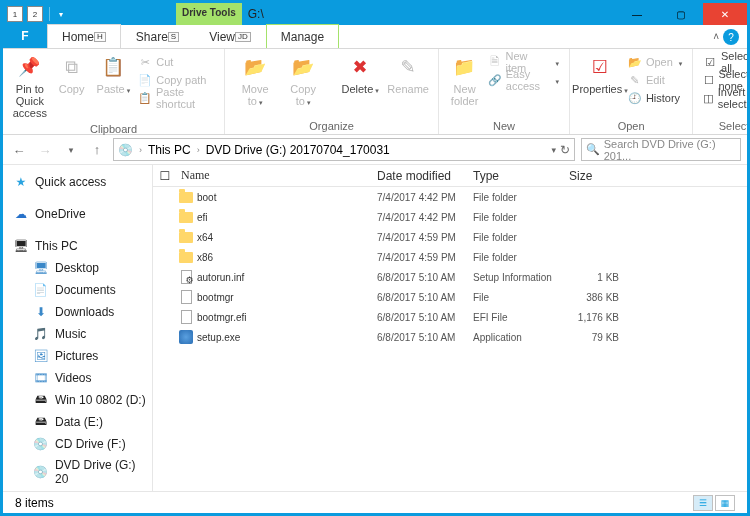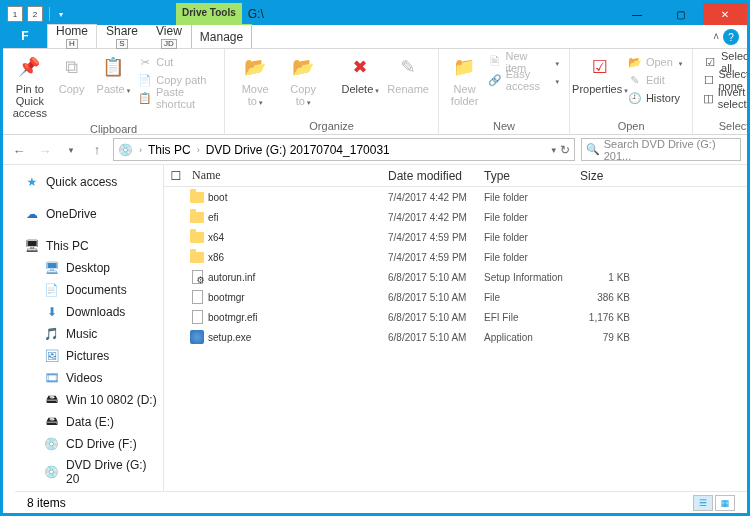--- a/index.html
+++ b/index.html
@@ -12,21 +12,21 @@
   .qat-sep { width:1px; height:14px; background:#66c3ea; margin:0 2px;}
   .drive-tools-tab { height:22px; background:#a4e26a; color:#333; font-size:10px; padding:4px 6px 0 6px; margin-left:110px; line-height:12px;font-weight:bold;}
   .title-text { flex:1; color:#222; font-size:12px; padding-left:6px; }
   .win-controls { display:flex; height:100%;}
   .win-btn { width:44px; height:100%; display:flex; align-items:center; justify-content:center; color:#000; font-size:10px;}
   .win-btn.close { background:#e84333; color:#fff;}
   .win-btn.min, .win-btn.max { background:#0a9bde; }
   
   .tabrow { height:24px; background:#fff; border-bottom:1px solid #d8d8d8; display:flex; align-items:flex-end; position:relative;}
   .tabrow .file-tab { width:44px; height:24px; background:#0a9bde; color:#fff; font-size:12px; font-weight:bold; display:flex; align-items:center; justify-content:center;}
-  .tabrow .tab { padding:0 8px; font-size:12px; height:24px; display:flex; flex-direction:column; align-items:center; justify-content:center; color:#333; border:1px solid transparent; border-bottom:none; position:relative;}
+  .tabrow .tab { padding:0 14px; font-size:12px; height:24px; display:flex; flex-direction:row; align-items:center; justify-content:center; color:#333; border:1px solid transparent; border-bottom:none; position:relative;}
   .tabrow .tab.active { border-color:#d8d8d8; background:#fff; }
   .tabrow .tab .hotkey { font-size:8px; border:1px solid #aaa; padding:0 2px; line-height:8px; margin-top:1px; background:#fafafa;}
   .tabrow .tab.manage { border:1px solid #a4e26a; border-bottom:none; }
   .tabrow .help-icon { position:absolute; right:8px; top:4px; width:16px; height:16px; border-radius:50%; background:#0a9bde; color:#fff; font-size:10px; display:flex; align-items:center; justify-content:center;}
   .tabrow .collapse-icon { position:absolute; right:28px; top:6px; font-size:10px; color:#555;}
   
   .ribbon { height:86px; background:#fff; border-bottom:1px solid #d8d8d8; display:flex; }
   .ribbon-group { border-right:1px solid #e6e6e6; display:flex; flex-direction:column; padding:2px 6px 0 6px;}
   .ribbon-group .body { flex:1; display:flex; align-items:flex-start;}
   .ribbon-group .label { text-align:center; font-size:11px; color:#666; padding:2px 0;}
@@ -39,21 +39,21 @@
   .col { display:flex; flex-direction:column; justify-content:flex-start; padding:2px 4px;}
   
   .addrrow { height:30px; display:flex; align-items:center; padding:3px 6px; gap:6px; border-bottom:1px solid #e6e6e6;}
   .nav-btn { width:20px; height:20px; display:flex; align-items:center; justify-content:center; color:#666; font-size:13px;}
   .addrbar { flex:1; height:23px; border:1px solid #c0c0c0; display:flex; align-items:center; padding:0 4px; gap:4px; font-size:12px; background:#fff;}
   .addrbar .crumb { display:flex; align-items:center; gap:2px;}
   .addrbar .sep { color:#888; font-size:9px; padding:0 2px;}
   .addrbar .spacer { flex:1; }
   .search { width:160px; height:23px; border:1px solid #c0c0c0; display:flex; align-items:center; padding:0 4px; color:#888; font-size:11px; gap:4px;}
   
-  .main { flex:1; display:flex; min-height:0;padding-left:11px;}
+  .main { flex:1; display:flex; min-height:0;}
   .navpane { width:150px; border-right:1px solid #e6e6e6; overflow-y:auto; padding:6px 0;}
   .navitem { display:flex; align-items:center; gap:6px; padding:3px 0 3px 16px; font-size:12px; color:#222;}
   .navitem.sub { padding-left:30px;}
   .navitem.header { padding-left:10px; font-weight:normal;}
   .navitem .ni-ico { width:16px; height:16px; display:flex; align-items:center; justify-content:center; font-size:12px;}
   .navspace { height:10px;}
   
   .listarea { flex:1; display:flex; flex-direction:column;}
   .colheaders { height:22px; border-bottom:1px solid #e6e6e6; display:flex; align-items:center; font-size:12px; color:#333;}
   .colheaders .chk { width:24px; text-align:center;}
@@ -63,21 +63,21 @@
   .colheaders .col-size { flex:0 0 56px;}
   .filerows { flex:1; overflow:auto;}
   .filerow { display:flex; align-items:center; height:20px; font-size:10px; color:#333;}
   .filerow .chk { width:24px;}
   .filerow .f-ico { width:18px; display:flex; align-items:center; justify-content:center;}
   .filerow .f-name { flex:0 0 182px; padding-left:2px;}
   .filerow .f-date { flex:0 0 96px; color:#555;}
   .filerow .f-type { flex:0 0 96px; color:#555;}
   .filerow .f-size { flex:0 0 56px; text-align:right; color:#555; padding-right:6px;}
   
-  .status { height:22px; border-top:1px solid #e6e6e6; display:flex; align-items:center; padding:0 12px; font-size:12px; justify-content:space-between;margin-left:12px;}
+  .status { height:22px; border-top:1px solid #e6e6e6; display:flex; align-items:center; padding:0 12px; font-size:12px; justify-content:space-between;}
   .view-toggles { display:flex; gap:2px;}
   .vtog { width:20px; height:16px; border:1px solid #c0c0c0; font-size:9px; display:flex; align-items:center; justify-content:center; color:#0a9bde;}
   .vtog.active { background:#d6ecf8;}
   
   .folder-ico { width:14px; height:11px; background:#ffd76a; border-radius:1px; position:relative;}
   .folder-ico:before { content:""; position:absolute; top:-3px; left:0; width:6px; height:3px; background:#ffd76a; border-radius:1px 1px 0 0;}
   .file-ico { width:11px; height:14px; background:#fff; border:1px solid #aaa; position:relative;}
   .ini-ico { width:11px; height:14px; background:#fff; border:1px solid #aaa; position:relative;}
   .ini-ico:after{ content:"⚙"; position:absolute; bottom:-2px; right:-3px; font-size:9px;}
   .exe-ico { width:14px; height:14px; background:radial-gradient(circle,#5aa0e0,#2b6fb5); border-radius:2px;}

